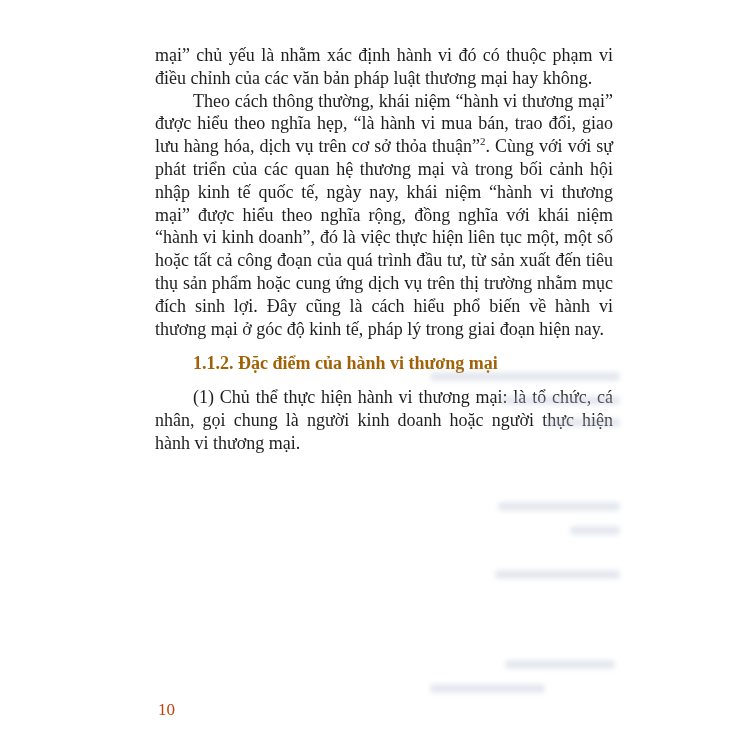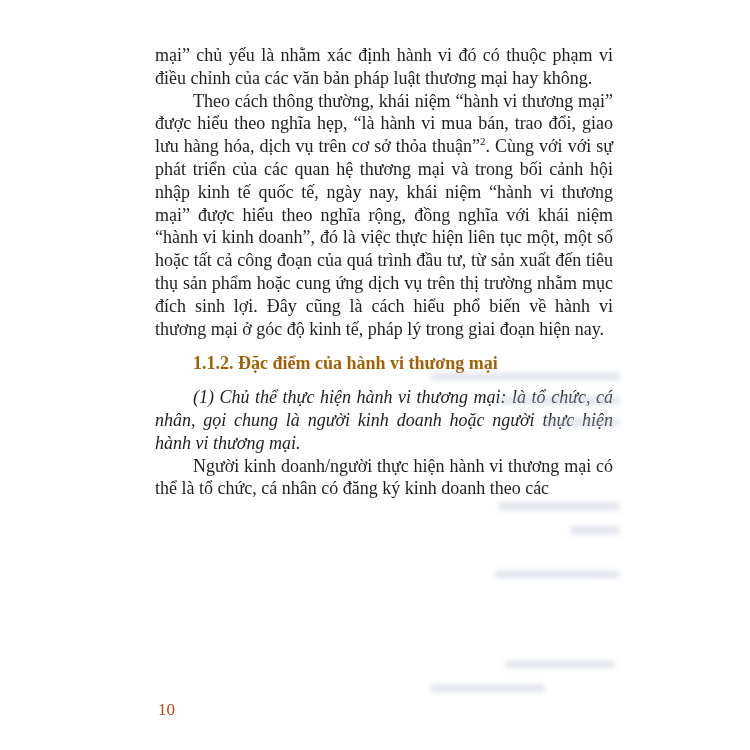--- a/index.html
+++ b/index.html
@@ -25,21 +25,21 @@
     font-size: 18px;
     line-height: 22.8px;
     text-align: justify;
   }
   .para {
     margin: 0;
     padding: 0;
   }
   .para.indent { text-indent: 38px; }
   .para.no-indent { text-indent: 0; }
-  .para.italic { font-style: italic; }
+  .para.italic { }
   .section-heading {
     font-size: 18px;
     font-weight: bold;
     margin: 12px 0 11px 0;
     text-indent: 38px;
     text-align: left;
     color: #a16207;
   }
   sup.fn-ref {
     font-size: 11px;
@@ -96,21 +96,20 @@
   <div class="page-body">
     <p class="para no-indent">mại” chủ yếu là nhằm xác định hành vi đó có thuộc phạm vi điều chỉnh của các văn bản pháp luật thương mại hay không.</p>
 
     <p class="para indent"><span>Theo cách thông thường, khái niệm “hành vi thương mại” được hiểu theo nghĩa hẹp, “là hành vi mua bán, trao đổi, giao lưu hàng hóa, dịch vụ trên cơ sở thỏa thuận”</span><sup class="fn-ref">2</sup><span>. Cùng với với sự phát triển của các quan hệ thương mại và trong bối cảnh hội nhập kinh tế quốc tế, ngày nay, khái niệm “hành vi thương mại” được hiểu theo nghĩa rộng, đồng nghĩa với khái niệm “hành vi kinh doanh”, đó là việc thực hiện liên tục một, một số hoặc tất cả công đoạn của quá trình đầu tư, từ sản xuất đến tiêu thụ sản phẩm hoặc cung ứng dịch vụ trên thị trường nhằm mục đích sinh lợi. Đây cũng là cách hiểu phổ biến về hành vi thương mại ở góc độ kinh tế, pháp lý trong giai đoạn hiện nay.</span></p>
 
     <h3 class="section-heading">1.1.2. Đặc điểm của hành vi thương mại</h3>
 
 
     <p class="para indent italic">(1) Chủ thể thực hiện hành vi thương mại: là tổ chức, cá nhân, gọi chung là người kinh doanh hoặc người thực hiện hành vi thương mại.</p>
 
-    <p class="para indent">Người kinh doanh/người thực hiện hành vi thương mại có thể là tổ chức, cá nhân có đăng ký kinh doanh theo các</p>
   </div>
 
 
   <div class="page-number">10</div>
 
   <div class="ghost" style="left:430px; top:372px; width:190px;"></div>
   <div class="ghost" style="left:500px; top:396px; width:120px;"></div>
   <div class="ghost" style="left:545px; top:418px; width:75px;"></div>
   <div class="ghost" style="left:498px; top:502px; width:122px;"></div>
   <div class="ghost" style="left:570px; top:526px; width:50px;"></div>

